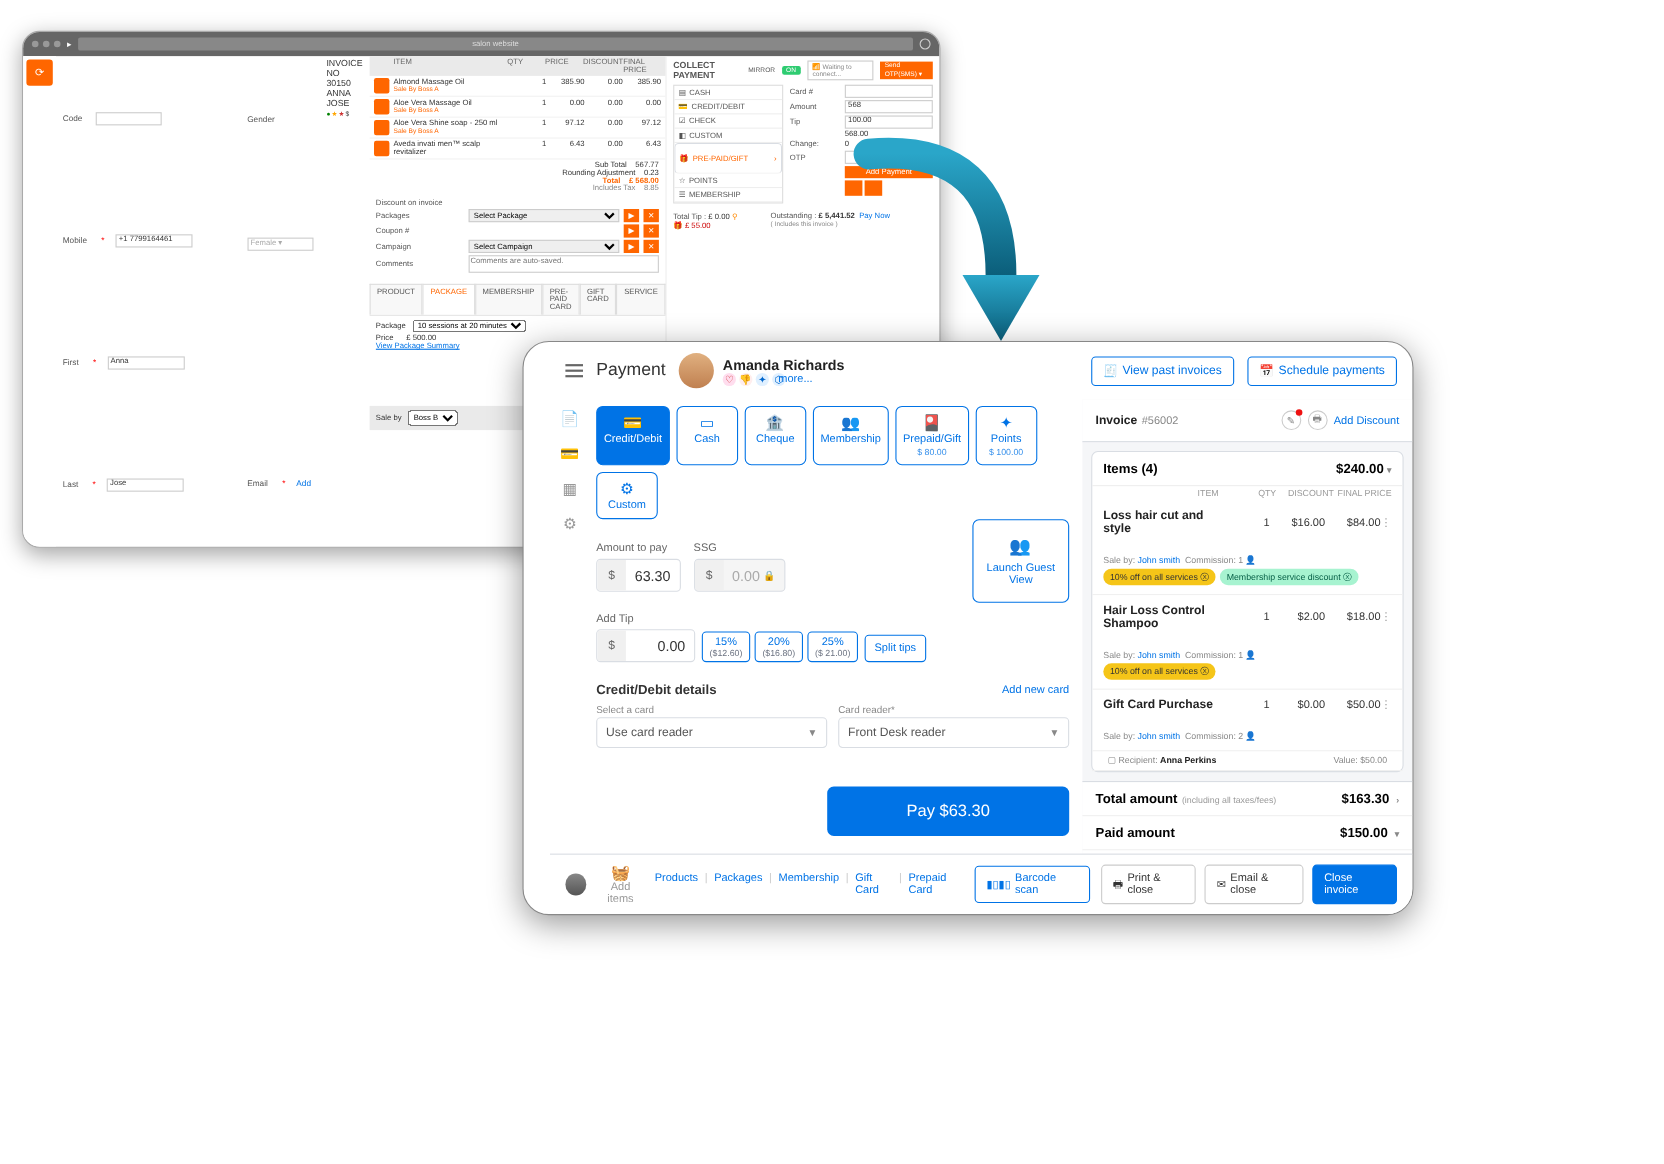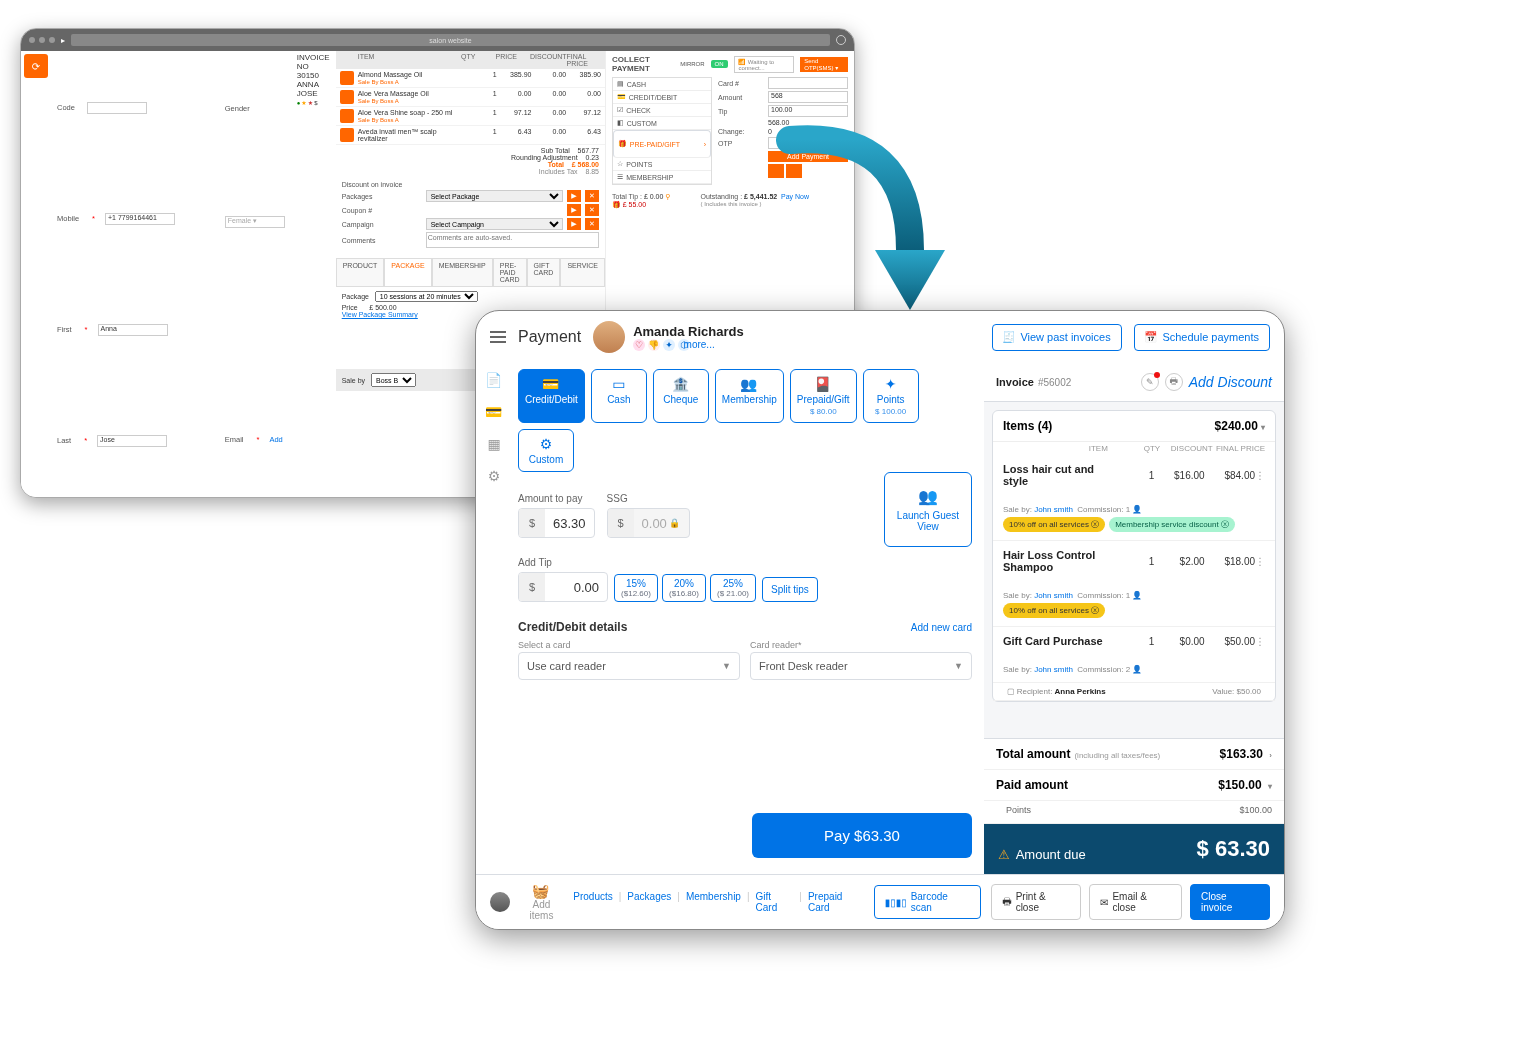--- a/index.html
+++ b/index.html
@@ -90,24 +90,24 @@
   .old-totals .out{color:#333;font-weight:bold;}
   .old-totals .paynow{color:var(--blue);}
 
   
   .transition-arrow{
     position:absolute;left:760px;top:120px;width:200px;height:220px;z-index:5;pointer-events:none;
   }
 
   
   .tablet-new{
-    position:absolute;left:475px;top:310px;width:810px;height:620px;
+    position:absolute;left:475px;top:310px;width:810px;height:522px;
     border:1px solid #888;border-radius:24px;background:#fff;
     box-shadow:0 8px 30px rgba(0,0,0,.4);
-    overflow:hidden;z-index:10;display:flex;flex-direction:column;
+    overflow:hidden;z-index:10;display:flex;flex-direction:column;padding-left:24px;
   }
   .new-top{display:flex;align-items:center;padding:10px 14px;gap:12px;font-size:12px;}
   .hamburger{width:16px;height:12px;display:flex;flex-direction:column;justify-content:space-between;}
   .hamburger span{height:2px;background:#666;}
   .new-title{font-size:16px;color:#333;}
   .guest{display:flex;align-items:center;gap:8px;}
   .avatar{width:32px;height:32px;border-radius:50%;background:linear-gradient(#e0b080,#c08050);}
   .guest-info .name{font-size:13px;font-weight:600;color:#222;}
   .guest-info .badges{display:flex;gap:3px;align-items:center;font-size:9px;}
   .guest-info .badges span{width:12px;height:12px;border-radius:50%;display:inline-flex;align-items:center;justify-content:center;}
@@ -153,21 +153,21 @@
 
   .pay-btn{background:var(--blue);color:#fff;border-radius:6px;text-align:center;font-size:15px;padding:14px;margin-top:auto;margin-bottom:6px;align-self:flex-end;width:220px;}
 
   
   .inv-head{background:#fff;padding:10px 12px;border-bottom:1px solid var(--gray-border);display:flex;align-items:center;justify-content:space-between;font-size:11px;}
   .inv-head .lbl{font-weight:600;color:#222;}
   .inv-head .num{color:#888;font-size:10px;margin-left:4px;}
   .inv-head .right{display:flex;align-items:center;gap:6px;}
   .inv-head .ic{width:18px;height:18px;border:1px solid #ccc;border-radius:50%;display:flex;align-items:center;justify-content:center;color:#888;font-size:9px;position:relative;}
   .inv-head .ic .dot{position:absolute;top:-2px;right:-2px;width:6px;height:6px;background:#e11;border-radius:50%;}
-  .inv-head .link{color:var(--blue);font-size:14px;font-style:italic;}
+  .inv-head .link{color:var(--blue);font-size:10px;}
 
   .items-box{background:#fff;margin:8px;border-radius:6px;border:1px solid var(--gray-border);}
   .items-head{display:flex;justify-content:space-between;padding:8px 10px;font-size:12px;font-weight:600;border-bottom:1px solid #eee;align-items:center;}
   .items-cols{display:flex;font-size:8px;color:#999;padding:2px 10px;}
   .items-cols span:first-child{flex:2;}
   .items-cols span{flex:1;text-align:right;}
   .line-item{padding:8px 10px;border-bottom:1px solid #f0f0f0;font-size:10px;}
   .line-item .row1{display:flex;align-items:center;}
   .line-item .name{flex:2;font-weight:600;color:#222;font-size:11px;}
   .line-item .q,.line-item .d,.line-item .p{flex:1;text-align:right;color:#333;font-size:10px;}

